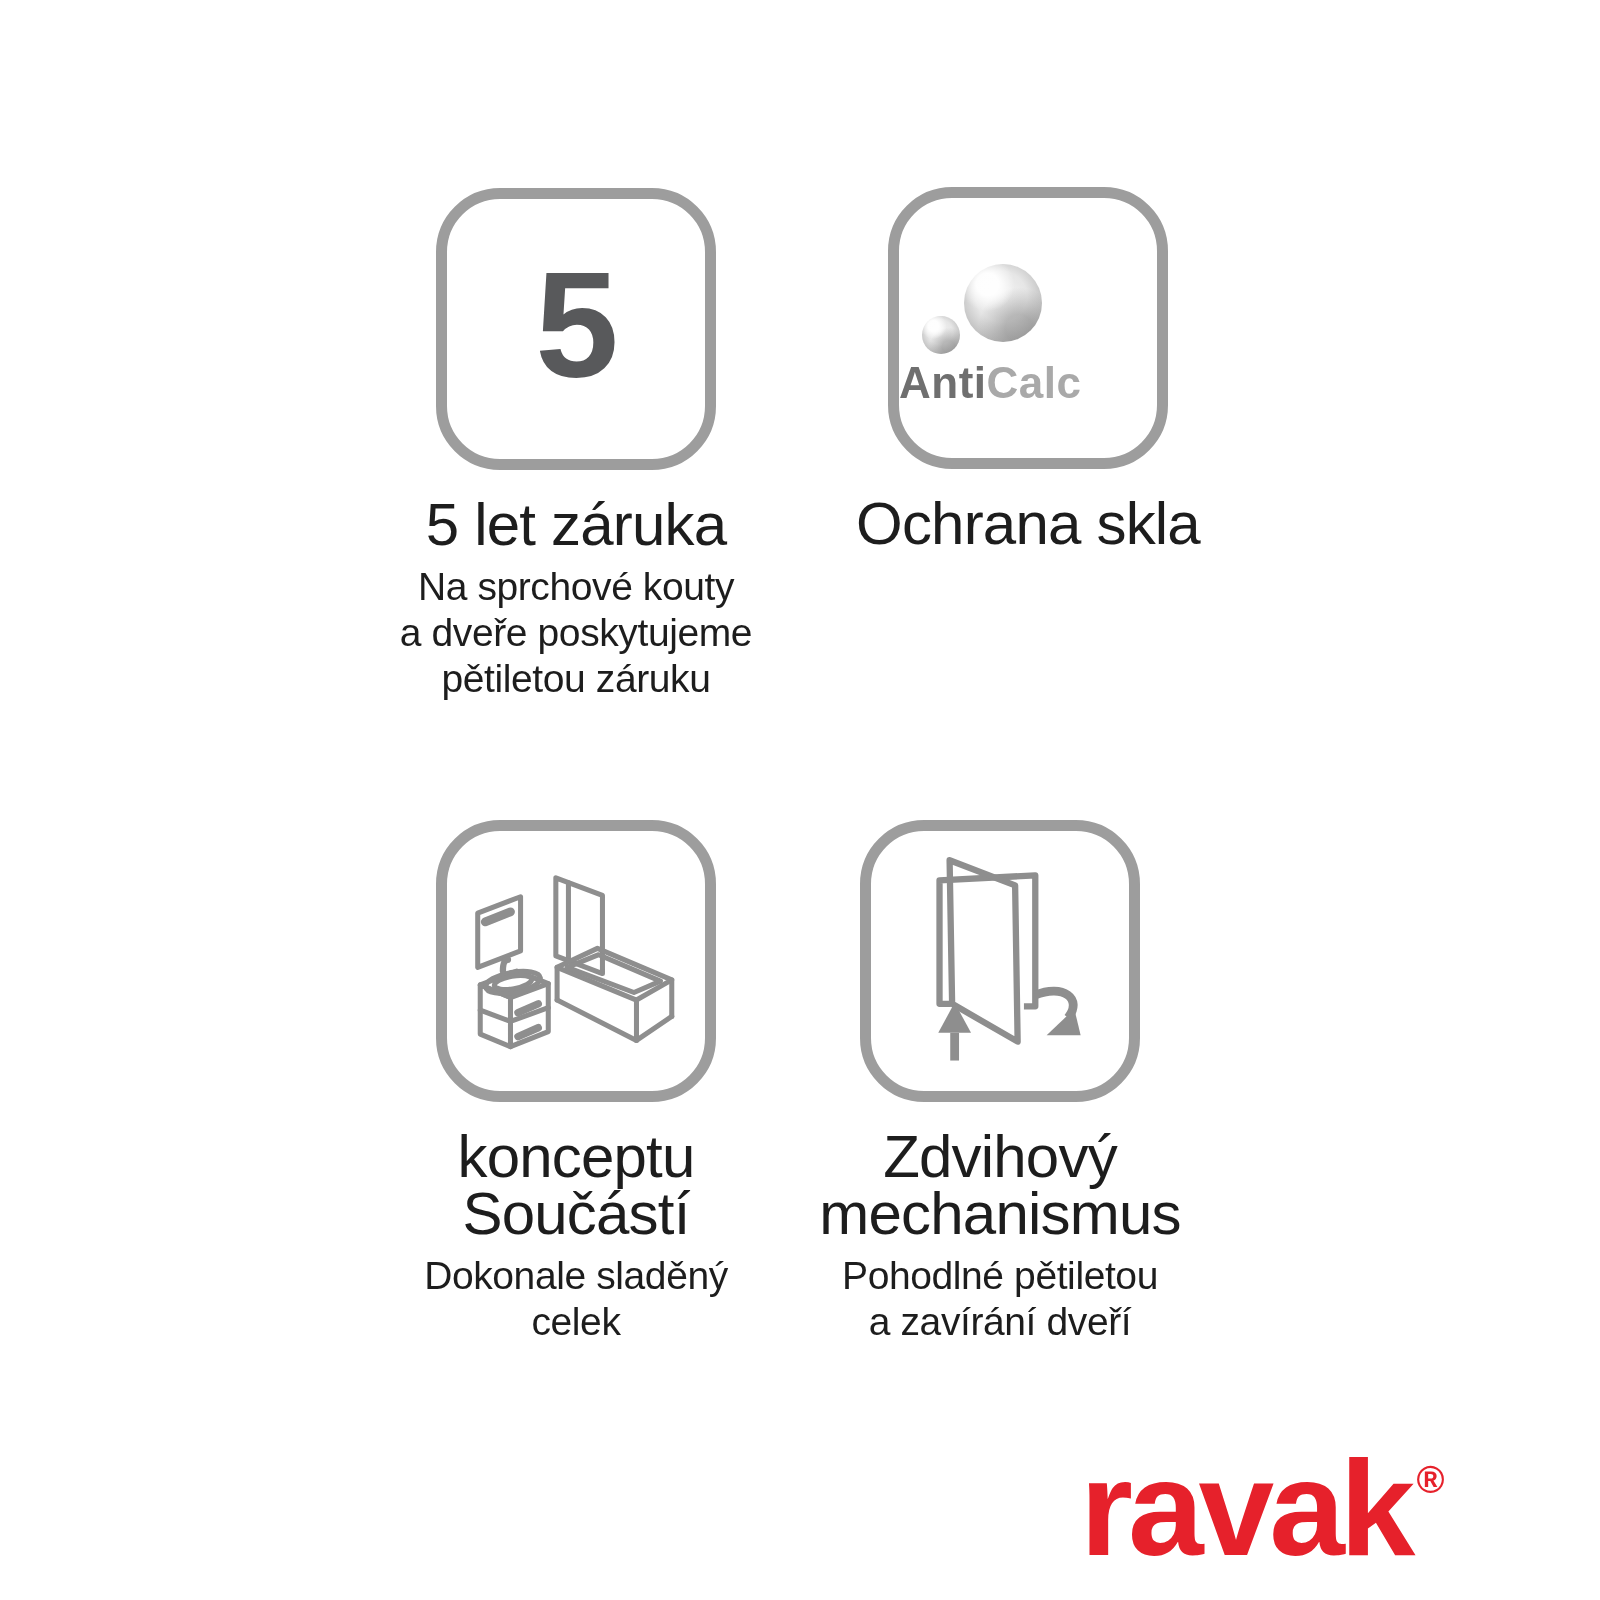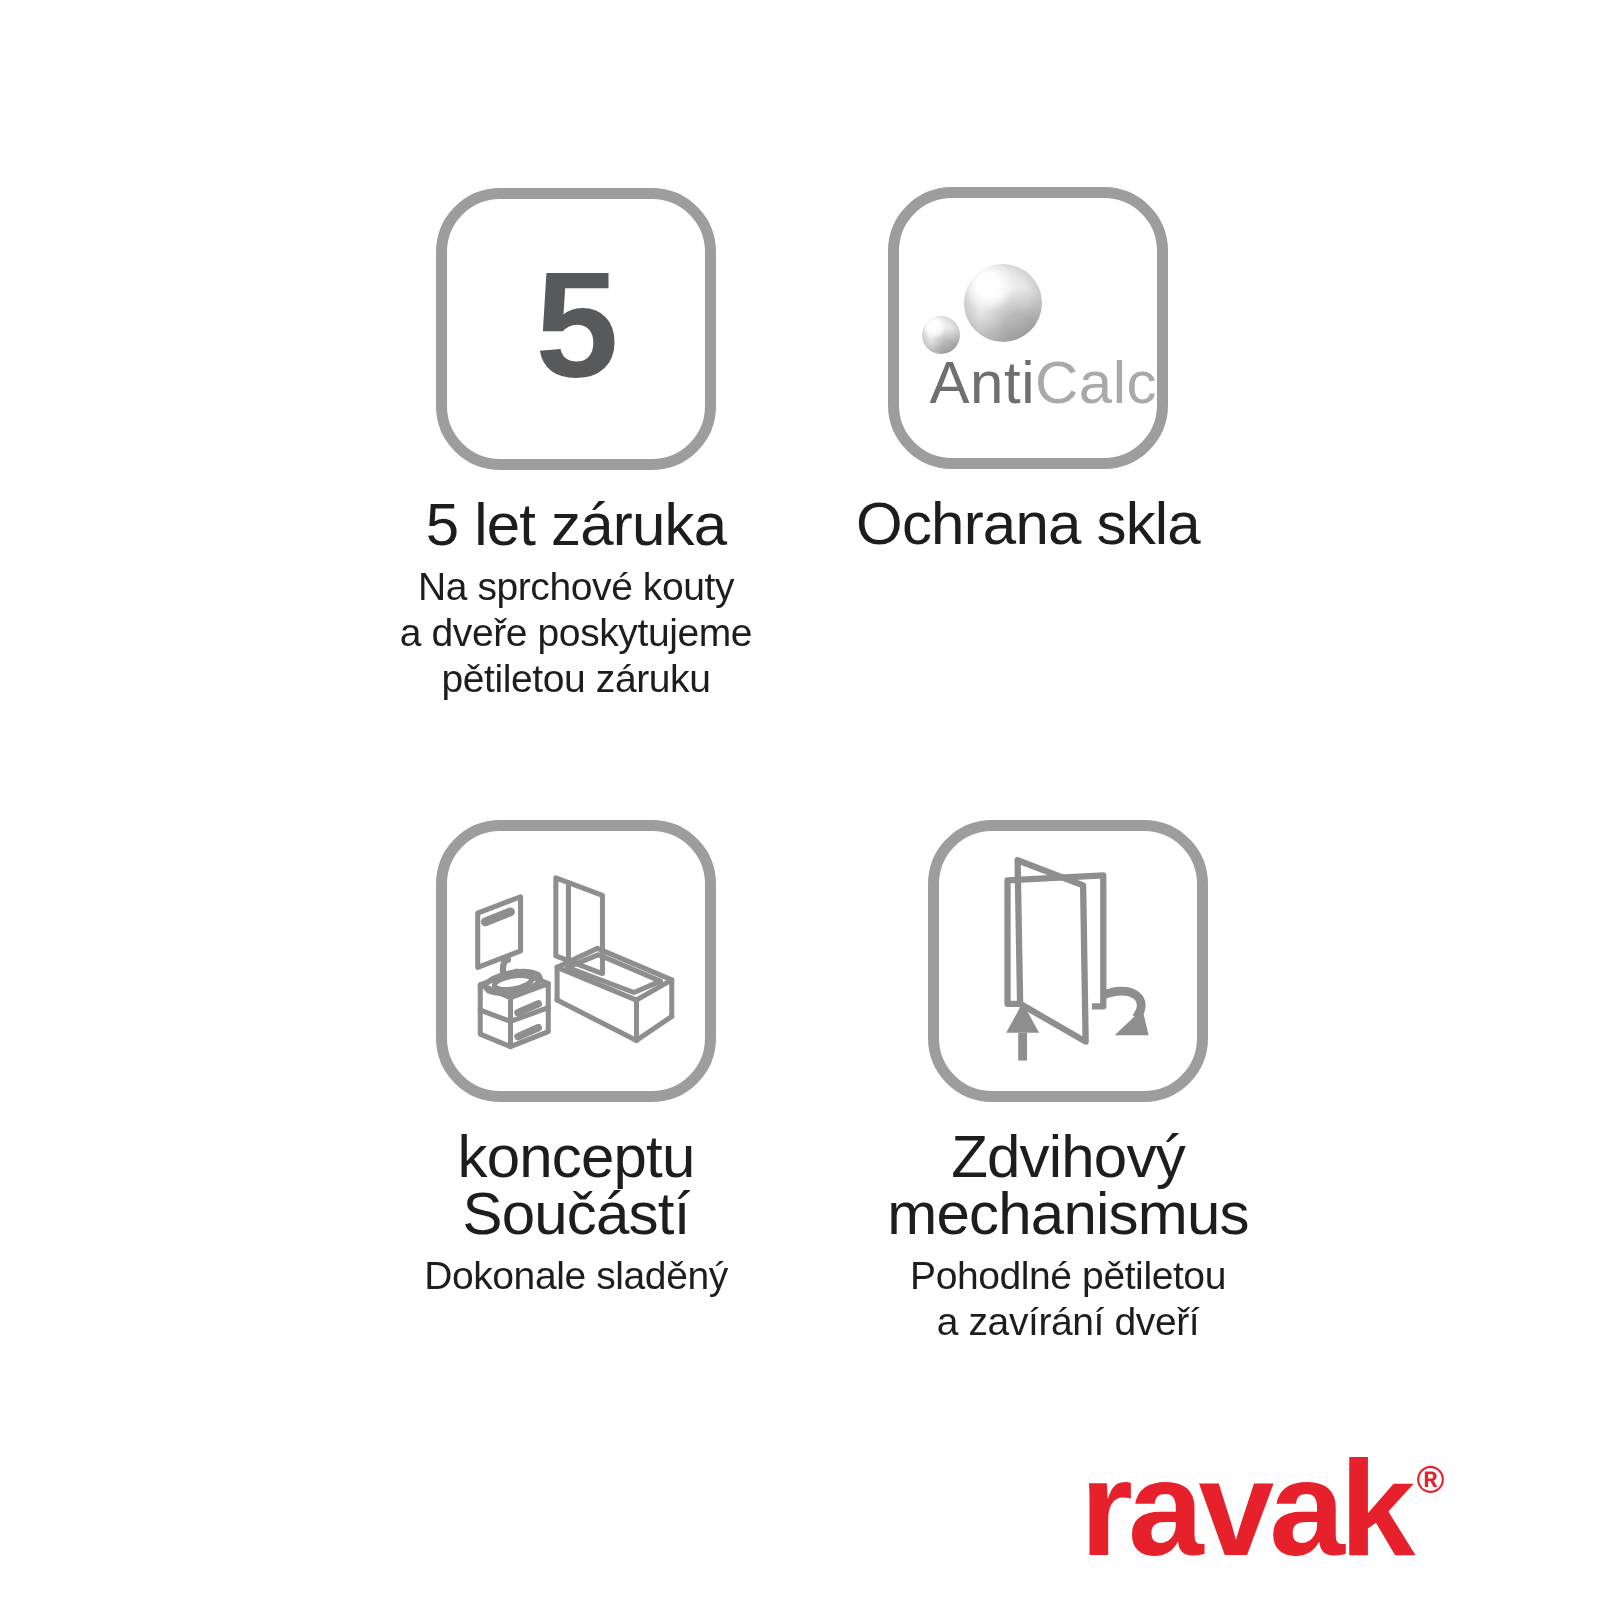--- a/index.html
+++ b/index.html
@@ -48,22 +48,22 @@
     position:absolute;border-radius:50%;
     background:
       radial-gradient(circle at 30% 26%, rgba(255,255,255,.95) 0 14%, rgba(255,255,255,0) 34%),
       radial-gradient(circle at 70% 82%, rgba(105,105,105,.38) 0 16%, rgba(105,105,105,0) 48%),
       radial-gradient(circle at 48% 42%, #f4f4f4 0%, #e6e6e6 42%, #bdbdbd 74%, #909090 92%, #d2d2d2 100%);
   }
   .bubble-large{width:78px;height:78px;left:65px;top:66px;}
   .bubble-small{width:38px;height:38px;left:23px;top:118px;}
   .anticalc-label{
     position:absolute;left:0;top:160px;width:100%;
-    text-align:right;font-size:60px;line-height:50px;
-    letter-spacing:0.5px;font-weight:normal;
+    text-align:left;font-size:44px;line-height:50px;
+    letter-spacing:0.5px;font-weight:bold;
   }
   .anticalc-dark{color:var(--anticalc-dark);}
   .anticalc-light{color:var(--anticalc-light);}
 
   .line-art{display:block;}
 
   .logo{
     position:absolute;left:1080px;top:1440px;
     font-size:136px;font-weight:bold;letter-spacing:-5px;
     line-height:136px;color:var(--logo-red);
@@ -71,21 +71,21 @@
   }
   .logo .reg{
     font-size:38px;letter-spacing:0;
     position:relative;top:-62px;margin-left:6px;
   }
 
   
   #feature-warranty{left:336px;top:188px;}
   #feature-glass{left:788px;top:187px;}
   #feature-concept{left:336px;top:820px;}
-  #feature-lift{left:828px;top:820px;}
+  #feature-lift{left:760px;top:820px;}
 </style>
 </head>
 <body>
 
 <div class="canvas">
 
   <section class="feature" id="feature-warranty">
     <div class="icon-box">
       <span class="digit">5</span>
     </div>
@@ -138,20 +138,21 @@
         <ellipse cx="50" cy="117" rx="15" ry="5" transform="rotate(-10 50 117)"></ellipse>
         <path d="M42,108 q0,-9 4,-9" stroke-width="5" fill="#8e8e8e"></path>
       </svg>
     </div>
     <div class="feature-title">
       <div>konceptu</div>
       <div>Součástí</div>
     </div>
     <div class="feature-desc">
       <div>Dokonale sladěný</div>
+      <div>celek</div>
     </div>
   </section>
 
   <section class="feature" id="feature-lift">
     <div class="icon-box">
       <svg class="line-art" width="252" height="252" viewBox="0 0 200 200" fill="none" stroke="#8e8e8e" stroke-width="5" stroke-linejoin="round" stroke-linecap="butt">
 
         <path d="M61,134 L52,134 L52,36 L128,32 L128,136 L119,136"></path>
 
         <path d="M60,20 L112,40 L114,164 L62,134 Z"></path>

